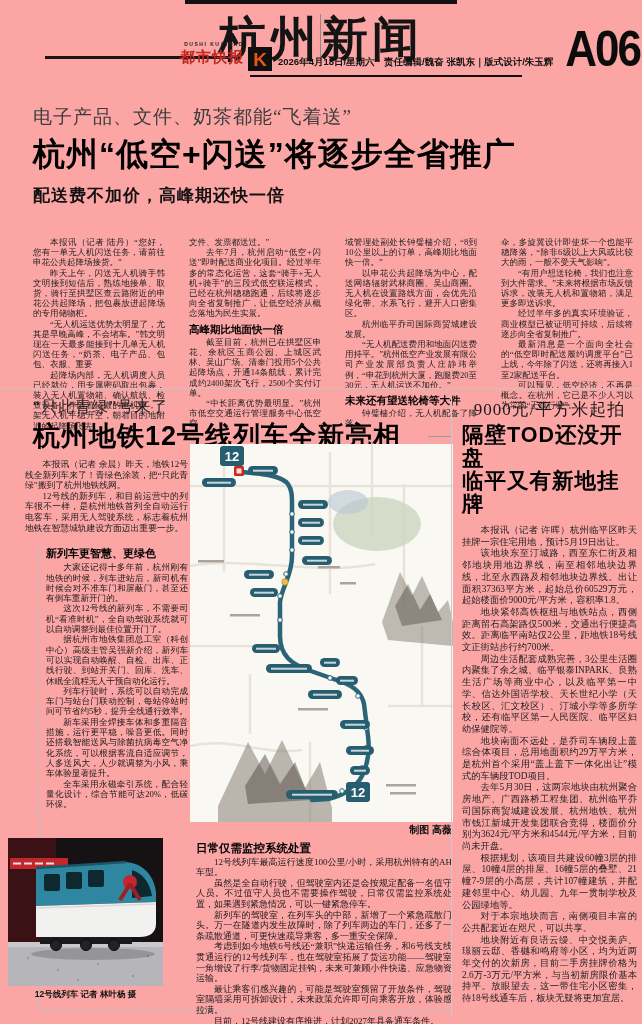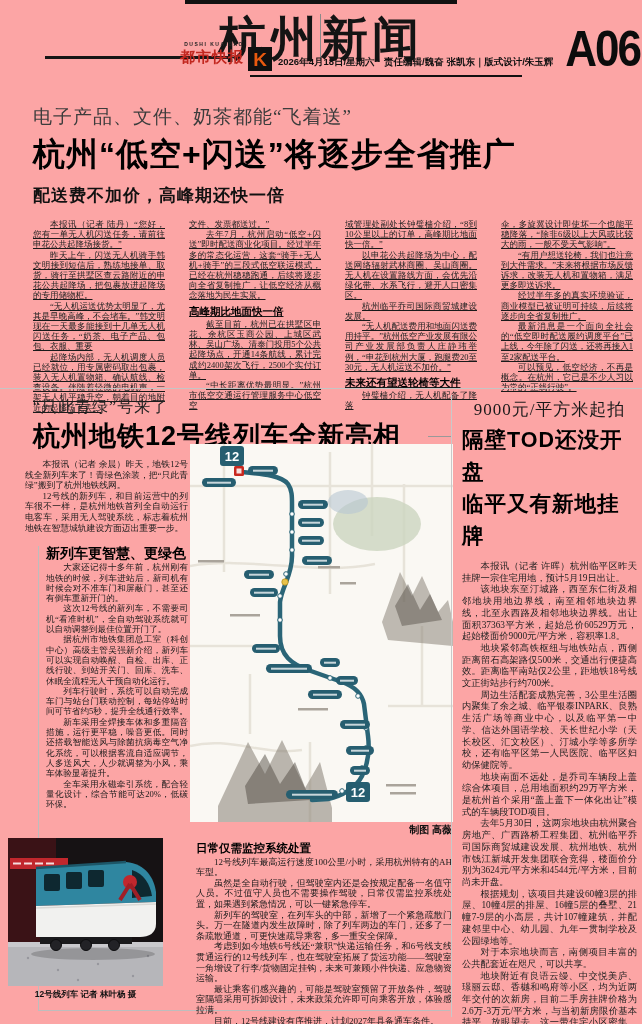--- a/index.html
+++ b/index.html
@@ -27,47 +27,47 @@
   p.bp{margin:0;text-indent:2em;}
   p.bp.noind{text-indent:0;}
   .bh{font-family:"Liberation Sans",sans-serif;font-weight:bold;font-size:10.5px;
       margin:5px 0 3px;color:#000;}
   
   .ta{position:absolute;left:33px;top:104px;width:600px;}
   .ta-kicker{font-size:19px;color:#3c3c3c;letter-spacing:1px;}
   .ta-headline{font-size:32px;font-weight:900;color:#000;letter-spacing:1px;margin-top:3px;
       font-family:"Liberation Sans",sans-serif;}
   .ta-deck{font-size:17px;font-weight:bold;color:#111;margin-top:7px;letter-spacing:1px;}
-  .ta-cols{display:flex;gap:24px;margin-top:12px;text-decoration:underline;}
+  .ta-cols{display:flex;gap:24px;margin-top:30px;}
   .ta-col{width:141px;font-size:8.5px;line-height:10.2px;text-align:justify;color:#222;}
   .hr1{position:absolute;left:0;top:388px;width:642px;height:1px;background:#c5c5c5;}
   
   .ma-kicker{position:absolute;left:33px;top:397px;font-size:16px;color:#222;letter-spacing:1px;}
   .ma-headline{position:absolute;left:33px;top:418px;font-size:27px;font-weight:900;color:#000;
       font-family:"Liberation Sans",sans-serif;letter-spacing:1px;white-space:nowrap;}
   .ma-hl-rule{position:absolute;left:428px;top:436px;width:24px;height:1px;background:#999;}
   .ma-lead{position:absolute;left:25px;top:459px;width:163px;font-size:8.8px;line-height:10.6px;text-align:justify;}
   .box-left{position:absolute;left:38px;top:546px;width:1px;height:464px;background:#bdbdbd;}
   .box-bottom{position:absolute;left:38px;top:1010px;width:412px;height:1px;background:#bdbdbd;}
   .ma-sub{position:absolute;left:46px;top:548px;width:142px;font-size:8.6px;line-height:10.3px;text-align:justify;}
-  .ma-sub .bh{font-size:14px;margin:0 0 4px;}
+  .ma-sub .bh{font-size:11px;margin:0 0 4px;}
   .ma-bottom{position:absolute;left:196px;top:843px;width:256px;font-size:9px;line-height:10.6px;text-align:justify;}
   .ma-bottom .bh{font-size:11.5px;margin:0 0 3px;}
   .map-credit{position:absolute;left:300px;top:823px;width:152px;text-align:right;
       font-family:"Liberation Sans",sans-serif;font-weight:bold;font-size:10px;color:#111;}
   .map-wrap{position:absolute;left:190px;top:444px;width:263px;height:378px;}
   
   .photo{position:absolute;left:8px;top:838px;width:155px;height:148px;}
   .photo-caption{position:absolute;left:4px;top:989px;width:163px;text-align:center;
       font-size:8.5px;font-weight:bold;font-family:"Liberation Sans",sans-serif;color:#111;}
   
   .v-div{position:absolute;left:451px;top:395px;width:1px;height:622px;background:#c9c9c9;}
   .la{position:absolute;left:462px;top:398px;width:175px;}
   .la-kicker{font-size:17px;color:#1a1a1a;letter-spacing:1px;text-align:center;}
-  .la-headline{font-size:21.5px;line-height:32px;font-weight:900;color:#000;
+  .la-headline{font-size:21.5px;line-height:23px;font-weight:900;color:#000;
       font-family:"Liberation Sans",sans-serif;letter-spacing:1px;margin-top:3px;}
   .la-body{margin-top:9px;font-size:9.3px;line-height:11.7px;text-align:justify;color:#222;}
 </style>
 </head>
 <body>
 
 <div class="page">
 
   <div class="top-bar"></div>
   <div class="section-title">杭州新闻</div>

